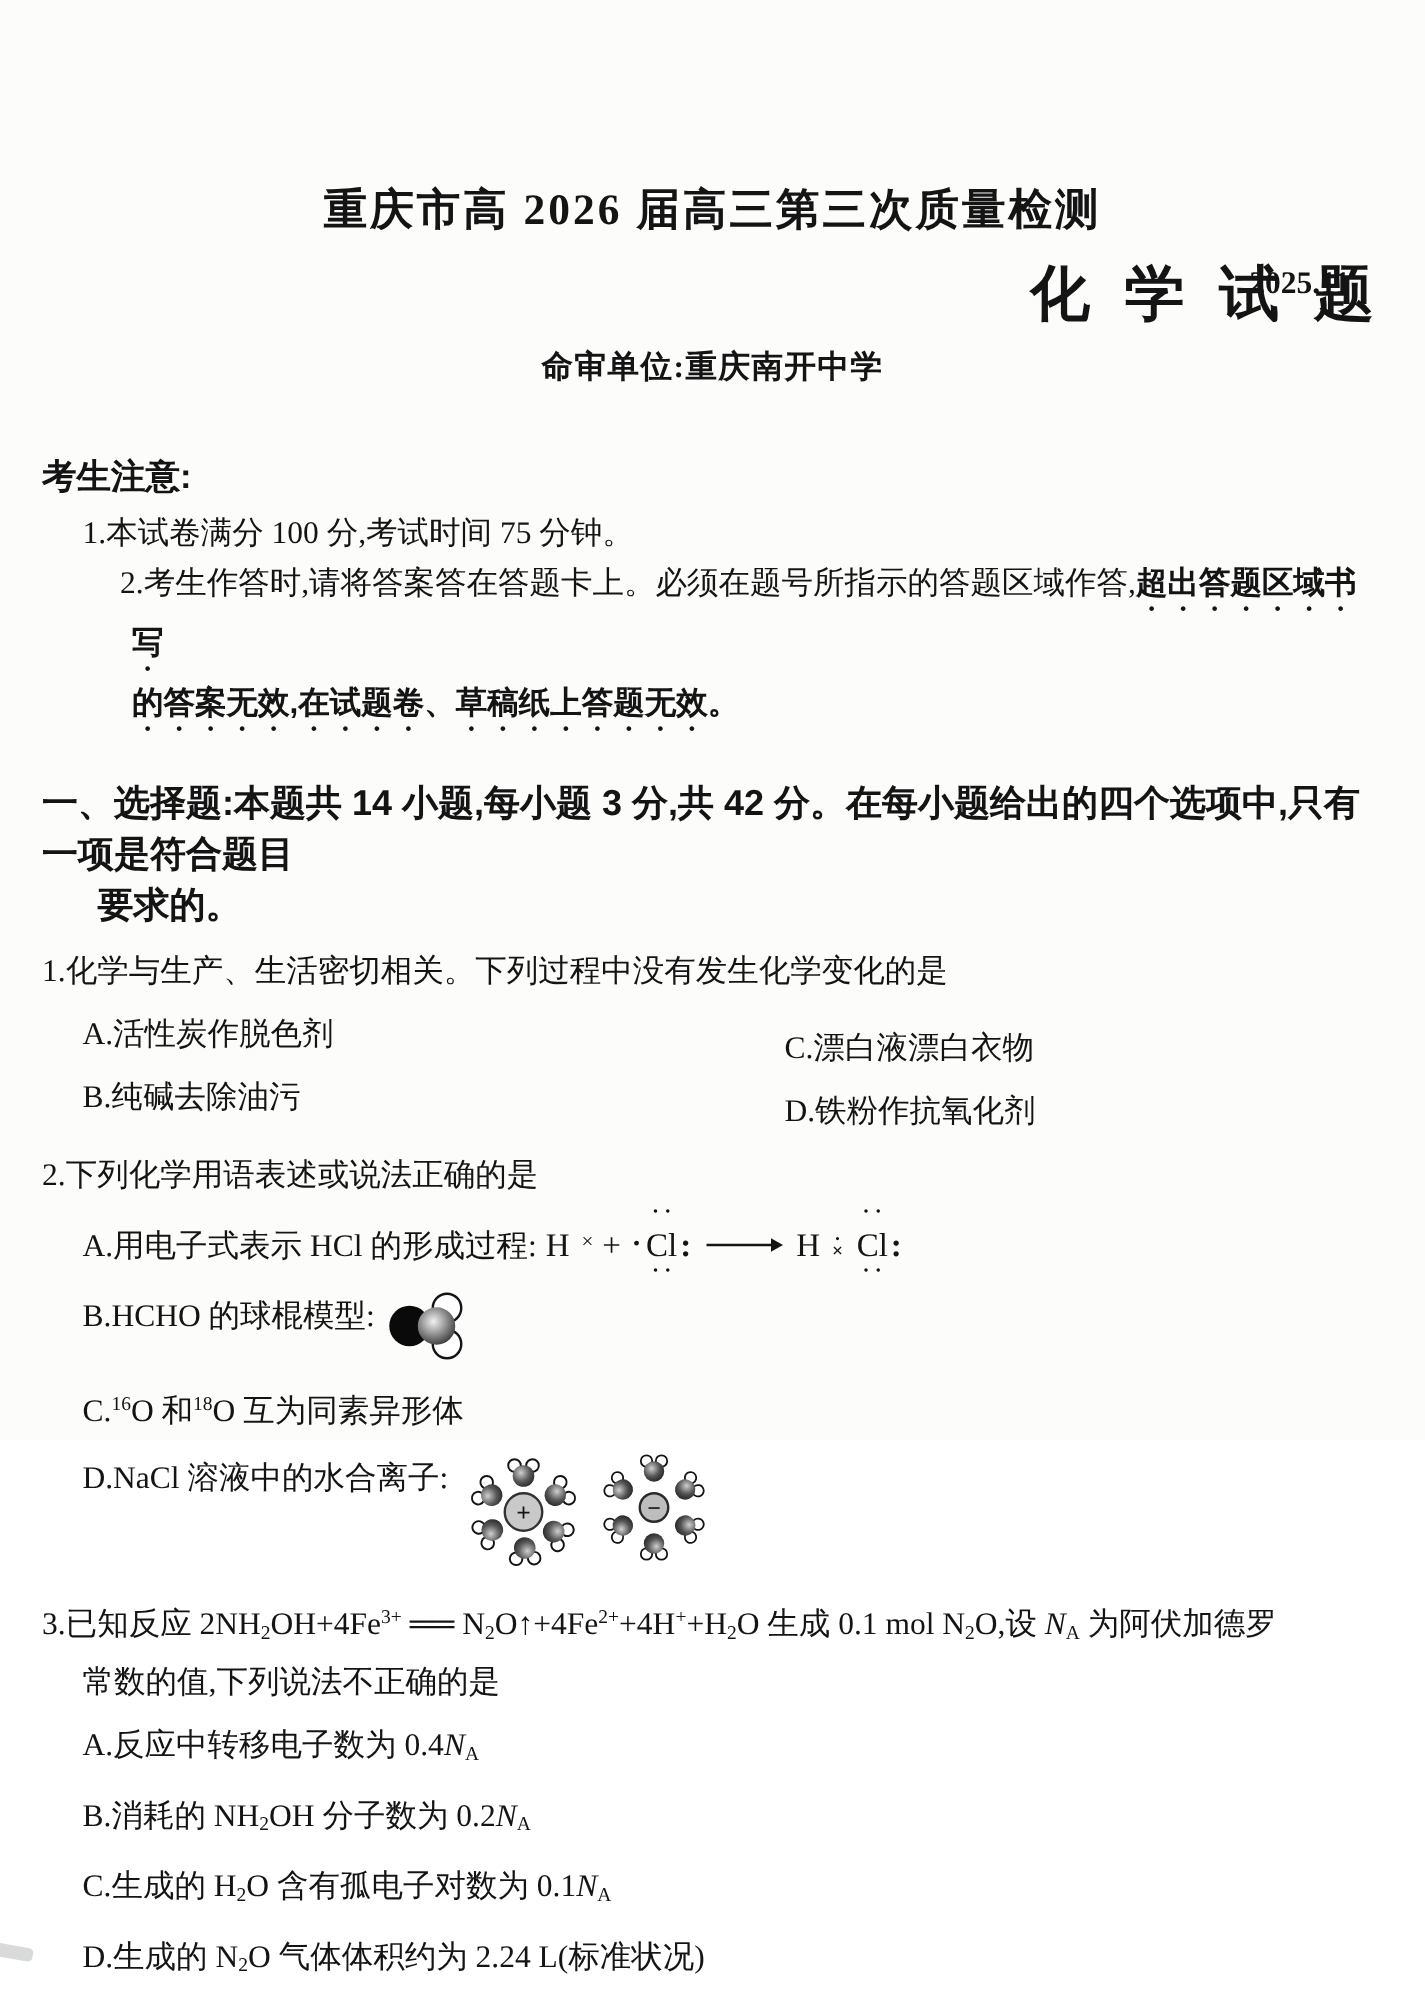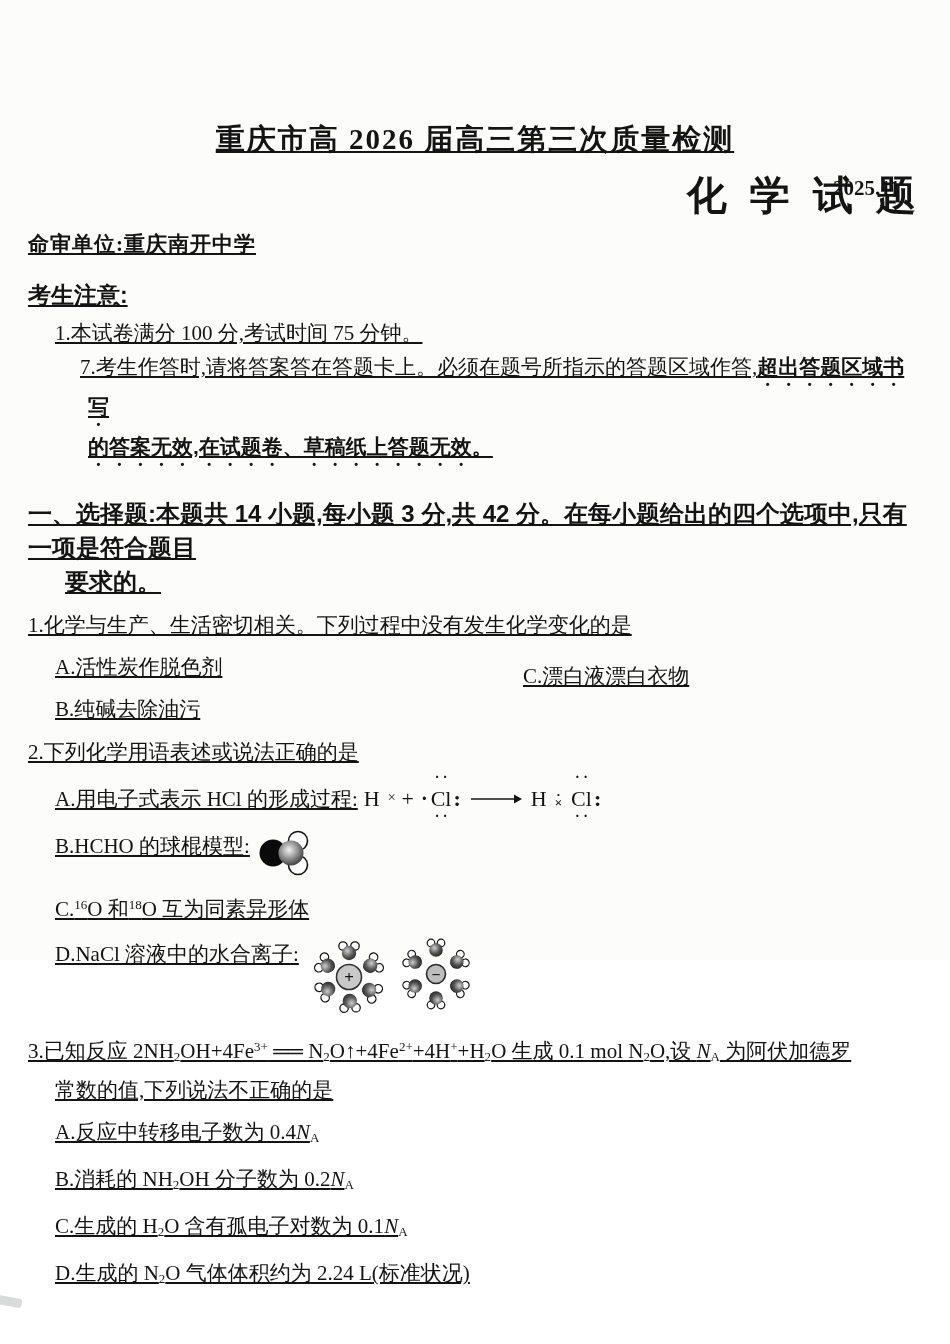--- a/index.html
+++ b/index.html
@@ -2,41 +2,41 @@
 <html><head>
 <meta charset="utf-8">
 <style>
   html,body{margin:0;padding:0;}
   body{
     width:950px;height:1344px;overflow:hidden;background:#ffffff;
     font-family:"Liberation Serif","DejaVu Serif",serif;
     color:#141414;
   }
   .page{
-    position:relative;width:950px;height:960px;background:#fcfcfb;text-decoration:underline;
+    position:relative;width:950px;height:960px;background:#fcfcfb;
   }
   .content{padding:120px 28px 0 28px;}
 
   
   .exam-title{
     text-align:center;font-size:29px;font-weight:700;letter-spacing:2px;
     margin-bottom:8px;
   }
   .subject-row{position:relative;height:48px;margin-bottom:14px;}
   .subject-title{
     position:absolute;left:0;right:0;text-align:right;top:0;
     font-family:"Liberation Sans","DejaVu Sans",sans-serif;
     font-size:40px;font-weight:700;letter-spacing:6px;
   }
   .exam-date{
     position:absolute;right:22px;bottom:15px;font-size:21px;font-weight:700;
   }
   .exam-unit{
-    font-size:21px;font-weight:700;letter-spacing:1px;
-    margin-bottom:22px;
+    text-align:center;font-size:21px;font-weight:700;letter-spacing:1px;
+    margin-bottom:44px;
   }
 
   
   .notice-heading{
     font-family:"Liberation Sans","DejaVu Sans",sans-serif;
     font-size:23px;font-weight:700;margin-bottom:6px;
   }
   p{margin:0;}
   .body-line{font-size:21px;line-height:33px;}
   .notice-item1{padding-left:27px;}
@@ -107,34 +107,35 @@
 
     <div class="exam-title">重庆市高 2026 届高三第三次质量检测</div>
     <div class="subject-row">
       <div class="subject-title">化 学 试 题</div>
       <div class="exam-date">2025.11</div>
     </div>
     <div class="exam-unit">命审单位:重庆南开中学</div>
 
     <div class="notice-heading">考生注意:</div>
     <p class="body-line notice-item1">1.本试卷满分 100 分,考试时间 75 分钟。</p>
-    <p class="body-line notice-item2"><span>7.考生作答时,请将答案答在答题卡上。必须在题号所指示的答题区域作答,</span><span class="emph">超出答题区域书写</span></p>
+    <p class="body-line notice-item2"><span>2.考生作答时,请将答案答在答题卡上。必须在题号所指示的答题区域作答,</span><span class="emph">超出答题区域书写</span></p>
     <p class="body-line" style="padding-left:60px;"><span class="emph">的答案无效,在试题卷、草稿纸上答题无效。</span></p>
 
     <div class="section-heading">
       <p>一、选择题:本题共 14 小题,每小题 3 分,共 42 分。在每小题给出的四个选项中,只有一项是符合题目</p>
       <p class="section-line2">要求的。</p>
     </div>
 
     <div class="question">
       <p class="stem">1.化学与生产、生活密切相关。下列过程中没有发生化学变化的是</p>
       <div class="opt-grid">
         <p class="option">A.活性炭作脱色剂</p>
         <p class="option row2">C.漂白液漂白衣物</p>
         <p class="option">B.纯碱去除油污</p>
+        <p class="option row2">D.铁粉作抗氧化剂</p>
       </div>
     </div>
 
     <div class="question">
       <p class="stem">2.下列化学用语表述或说法正确的是</p>
 
       <p class="option" style="margin-top:13px;"><span>A.用电子式表示 HCl 的形成过程:</span><span class="ef">
             <span>H</span>
             <span class="ef-x">×</span>
             <span>+</span>

